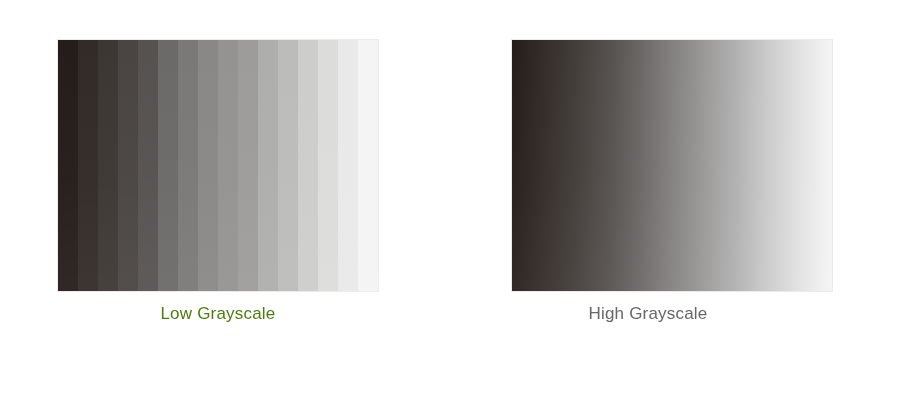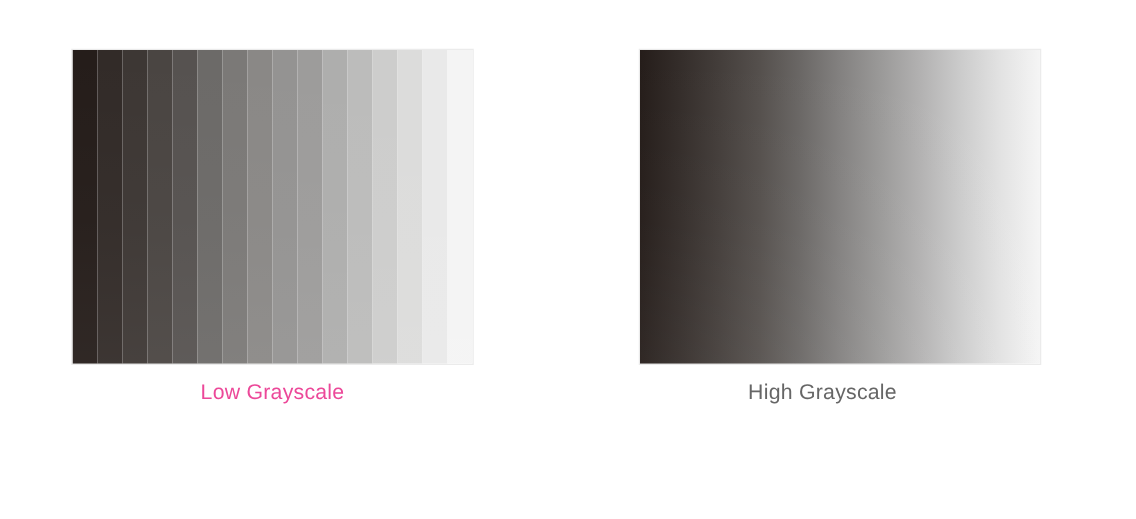--- a/index.html
+++ b/index.html
@@ -73,21 +73,21 @@
     top: 303px;
     width: 320px;
     text-align: center;
     font-size: 17px;
     line-height: 22px;
     color: #666666;
     letter-spacing: 0.2px;
     white-space: nowrap;
   }
   .caption-low  { left: 58px;  }
-  .caption-high { left: 498px; text-align: center; }
+  .caption-high { left: 488px; text-align: center; }
 </style>
 </head>
 <body style="background: rgb(255, 255, 255);">
 
 <div class="figure">
 
   <div class="panel panel-low">
     <div class="swatch">
       <div class="bands">
         <div class="band" style="background: rgb(37, 29, 26);"></div>
@@ -103,21 +103,21 @@
         <div class="band" style="background: rgb(174, 174, 173);"></div>
         <div class="band" style="background: rgb(188, 188, 187);"></div>
         <div class="band" style="background: rgb(205, 205, 204);"></div>
         <div class="band" style="background: rgb(220, 220, 219);"></div>
         <div class="band" style="background: rgb(233, 233, 233);"></div>
         <div class="band" style="background: rgb(244, 244, 244);"></div>
       </div>
       <div class="sheen"></div>
     </div>
   </div>
-  <div class="caption caption-low" style="color: #ec4899;">Low Grayscale</div>
+  <div class="caption caption-low" style="color: #4d7c0f;">Low Grayscale</div>
 
   <div class="panel panel-high">
     <div class="swatch">
       <div class="gradient" id="high-gradient" style="background: linear-gradient(to right, rgb(37, 29, 26) 0%, rgb(52, 45, 42) 10%, rgb(68, 62, 59) 20%, rgb(85, 80, 77) 30%, rgb(106, 103, 101) 40%, rgb(131, 129, 128) 50%, rgb(154, 153, 152) 60%, rgb(178, 177, 177) 70%, rgb(203, 203, 203) 80%, rgb(226, 226, 226) 90%, rgb(245, 245, 245) 100%);"></div>
       <div class="sheen"></div>
     </div>
   </div>
   <div class="caption caption-high" style="color: rgb(102, 102, 102);">High Grayscale</div>
 
 </div>

